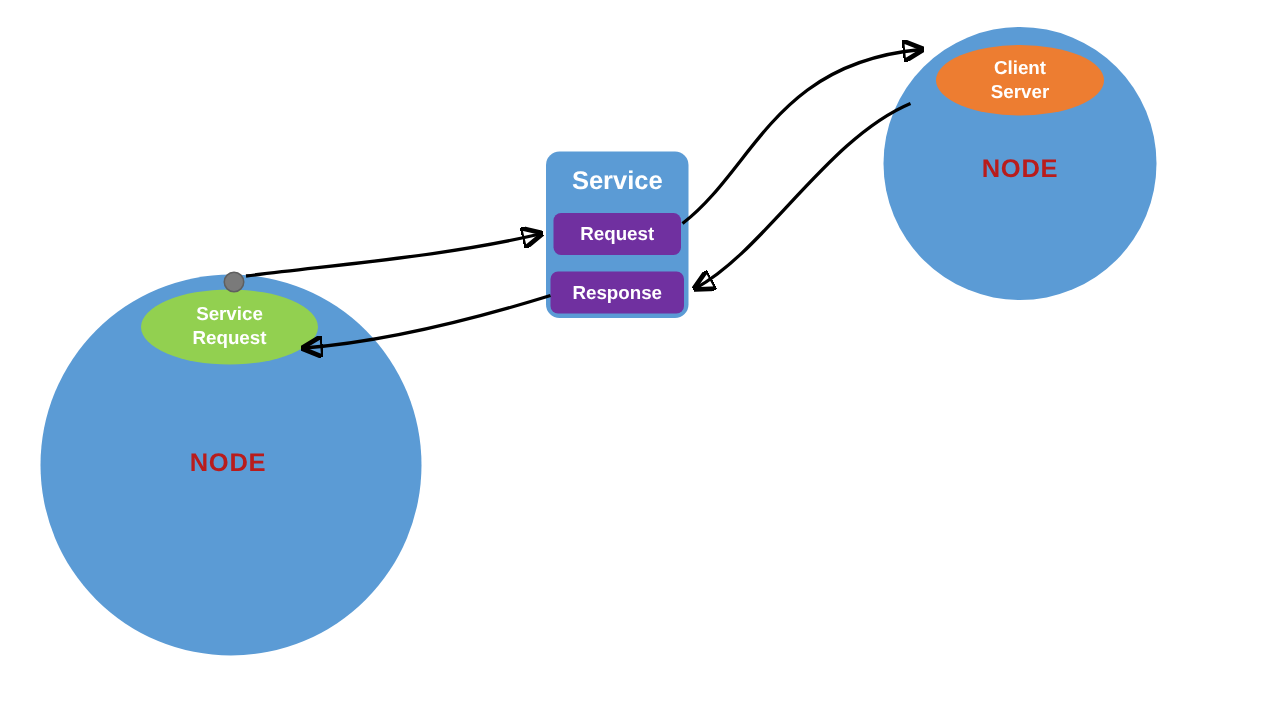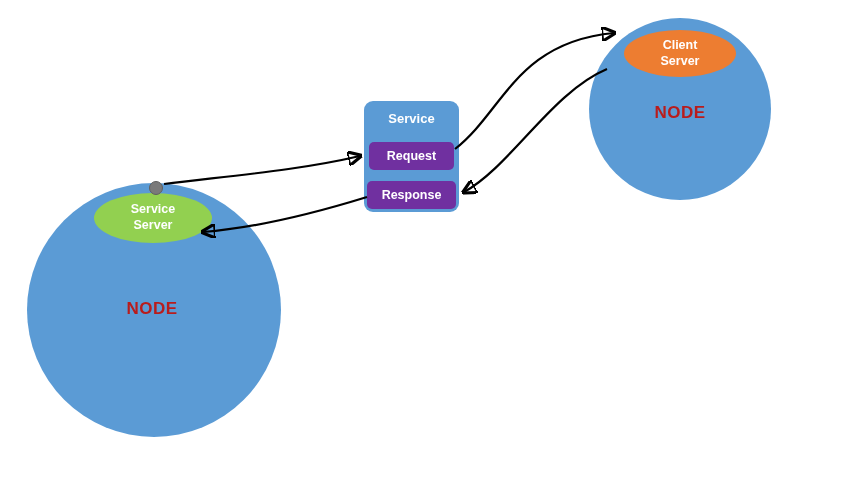--- a/index.html
+++ b/index.html
@@ -41,21 +41,21 @@
     position:absolute;left:149px;top:181px;width:14px;height:14px;border-radius:50%;
     background:var(--dot-gray);border:1px solid #5f5f5f;box-sizing:border-box;
   }
 
   .service-box{
     position:absolute;left:364px;top:101px;width:95px;height:111px;
     background:var(--node-blue);border-radius:9px;
   }
   .service-title{
     position:absolute;left:0;top:10px;width:100%;text-align:center;
-    color:#ffffff;font-weight:bold;font-size:13px;
+    color:#ffffff;font-weight:bold;font-size:17px;
   }
   .pill{
     position:absolute;border-radius:5px;background:var(--box-purple);
     display:flex;align-items:center;justify-content:center;
     color:#ffffff;font-weight:bold;font-size:12.5px;
   }
   .request-box{left:369px;top:142px;width:85px;height:28px;}
   .response-box{left:367px;top:181px;width:89px;height:28px;}
 
   .arrows{position:absolute;left:0;top:0;width:854px;height:480px;pointer-events:none;}
@@ -66,21 +66,21 @@
 
 <div class="canvas">
 
   <div class="circle node-left"></div>
   <div class="node-label node-label-left">NODE</div>
 
   <div class="circle node-right"></div>
   <div class="node-label node-label-right">NODE</div>
 
   <div class="ellipse client-ellipse">
-    <span class="lbl">Service Server</span>
+    <span class="lbl">Service Request</span>
   </div>
 
   <div class="dot"></div>
 
   <div class="ellipse server-ellipse">
     <span class="lbl">Client Server</span>
   </div>
 
   <div class="service-box">
     <div class="service-title">Service</div>

